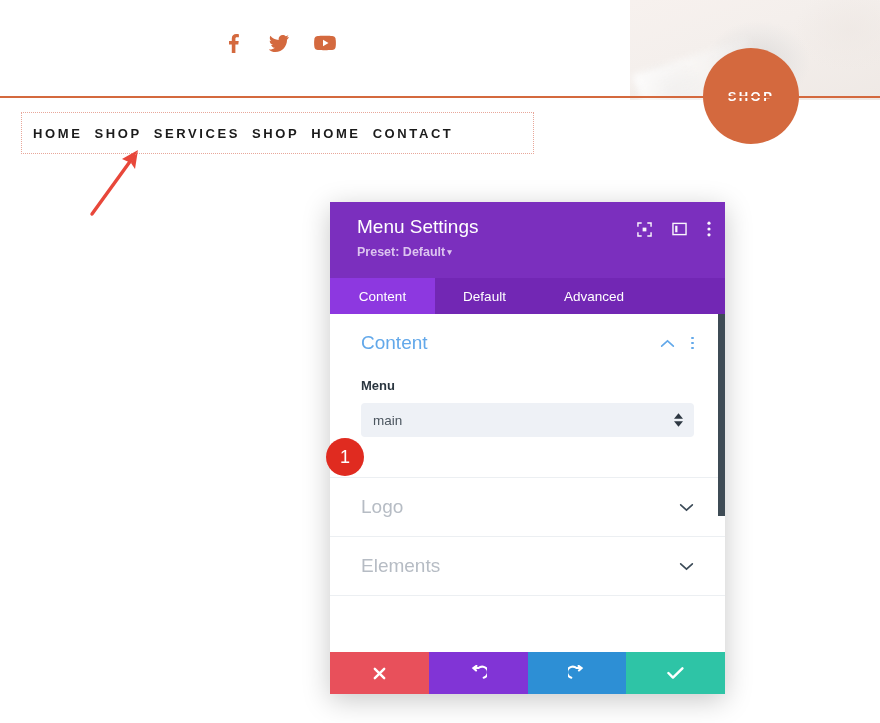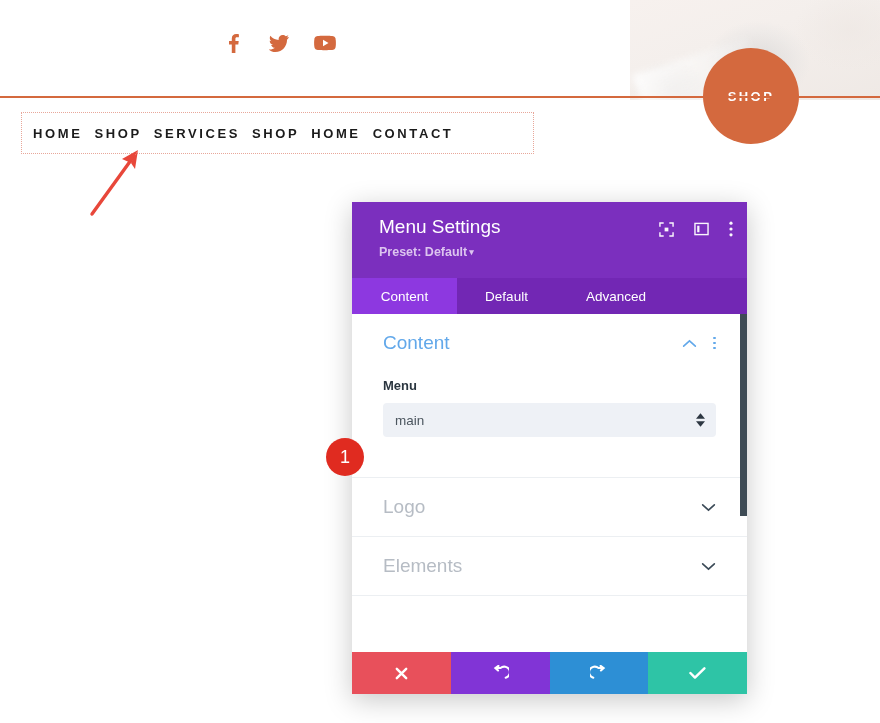--- a/index.html
+++ b/index.html
@@ -138,21 +138,21 @@
     left: 86px;
     top: 148px;
     width: 60px;
     height: 70px;
     pointer-events: none;
   }
 
   
   #settings-modal {
     position: absolute;
-    left: 352px;
+    left: 330px;
     top: 202px;
     width: 395px;
     height: 492px;
     background: #f97316;
     box-shadow: 0 6px 26px rgba(0,0,0,0.22);
     display: flex;
     flex-direction: column;
     overflow: hidden;
     z-index: 20;
   }

